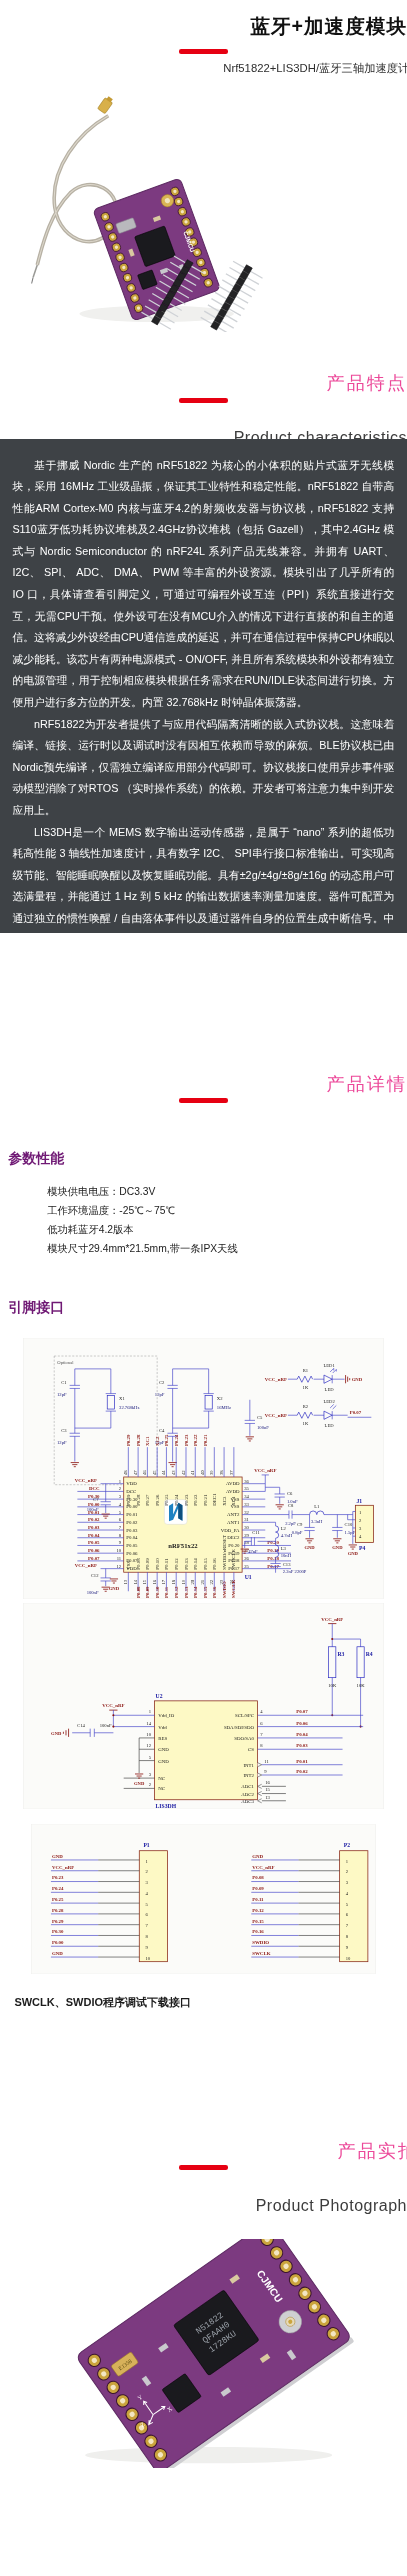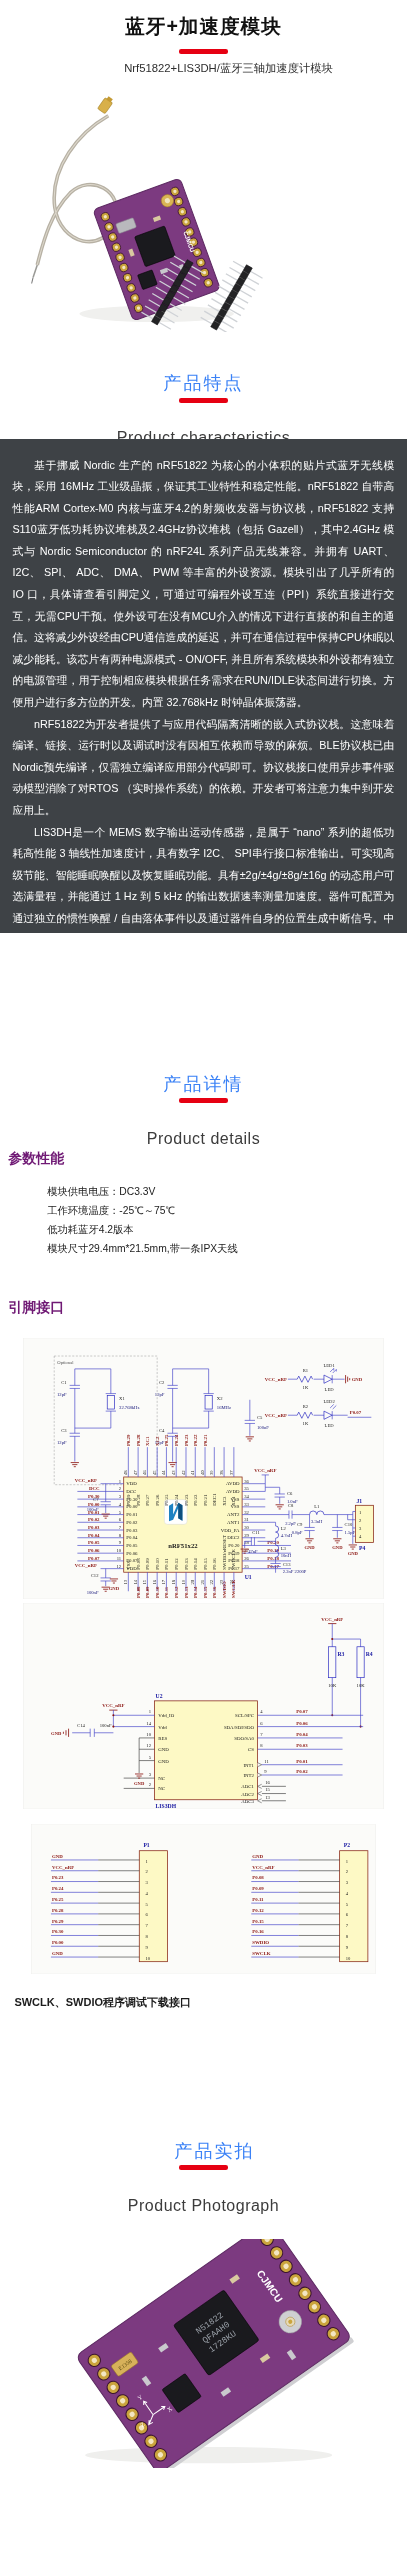--- a/index.html
+++ b/index.html
@@ -1,20 +1,20 @@
 <!DOCTYPE html>
 <html style="font-size:8.2px"><head>
 <meta charset="utf-8">
 <style>
   html,body{margin:0;padding:0;background:#ffffff;}
   .page{position:relative;width:407px;height:3349px;background:#fff;overflow:hidden;
         font-family:"Liberation Sans",sans-serif;}
   .abs{position:absolute;}
-  .ctr{width:407px;text-align:center;}
-  .h-cn{font-size:18px;color:#3b82f6;letter-spacing:2.1px;font-family:Liberation Mono, monospace;}
+  .ctr{width:407px;text-align:right;}
+  .h-cn{font-size:18px;color:#ec4899;letter-spacing:2.1px;font-family:Liberation Mono, monospace;}
   .h-en{font-size:16px;color:#3c3c3c;letter-spacing:0.5px;margin-top:24px;}
   .title{font-size:19.6px;font-weight:bold;color:#111;letter-spacing:1px;}
   .subtitle{font-size:11.3px;color:#2e2e2e;}
   .redbar{width:49px;height:4.6px;border-radius:2.1px;}
   .darkblock{left:0;width:382px;padding:15.5px 12.4px 0 12.4px;color:#fff;
              font-size:10.8px;line-height:21.6px;text-align:justify;}
   .darkblock p{margin:0;text-indent:2em;}
   .spec-h{font-size:14px;font-weight:bold;color:#701a75;}
   .spec-list{font-size:10.3px;line-height:19px;color:#1c1c1c;}
   .note{font-size:11px;color:#1c1c1c;font-weight:bold;}
@@ -160,21 +160,20 @@
   <div class="abs ctr h-en" style="top:405px;">Product characteristics</div>
 
   <div class="abs darkblock" style="top:439px;height:478px;background:#3e4246;">
     <p>基于挪威 Nordic 生产的 nRF51822 为核心的小体积的贴片式蓝牙无线模块，采用 16MHz 工业级晶振，保证其工业特性和稳定性能。nRF51822 自带高性能ARM Cortex-M0 内核与蓝牙4.2的射频收发器与协议栈，nRF51822 支持 S110蓝牙低功耗协议堆栈及2.4GHz协议堆栈（包括 Gazell），其中2.4GHz 模式与 Nordic Semiconductor 的 nRF24L 系列产品无线兼容。并拥有 UART、I2C、 SPI、 ADC、 DMA、 PWM 等丰富的外设资源。模块引出了几乎所有的IO 口，具体请查看引脚定义，可通过可编程外设互连（PPI）系统直接进行交互，无需CPU干预。使外设可在没有MCU介入的情况下进行直接的和自主的通信。这将减少外设经由CPU通信造成的延迟，并可在通信过程中保持CPU休眠以减少能耗。该芯片有两种电源模式 - ON/OFF, 并且所有系统模块和外设都有独立的电源管理，用于控制相应模块根据任务需求在RUN/IDLE状态间进行切换。方便用户进行多方位的开发。内置 32.768kHz 时钟晶体振荡器。</p>
     <p>nRF51822为开发者提供了与应用代码隔离清晰的嵌入式协议栈。这意味着编译、链接、运行时以及调试时没有因相互依赖而导致的麻烦。BLE协议栈已由Nordic预先编译，仅需独立编译应用部分代码即可。协议栈接口使用异步事件驱动模型消除了对RTOS （实时操作系统）的依赖。开发者可将注意力集中到开发应用上。</p>
     <p>LIS3DH是一个 MEMS 数字输出运动传感器，是属于 “nano” 系列的超低功耗高性能 3 轴线性加速度计，具有数字 I2C、 SPI串行接口标准输出。可实现高级节能、智能睡眠唤醒以及恢复睡眠功能。具有±2g/±4g/±8g/±16g 的动态用户可选满量程，并能通过 1 Hz 到 5 kHz 的输出数据速率测量加速度。器件可配置为通过独立的惯性唤醒 / 自由落体事件以及通过器件自身的位置生成中断信号。中断发生器的阈值和时序可由终端用户动态设定。也可通过可自动编程的睡眠唤醒和恢复睡眠功能提高节能效率。LIS3DH 集成了 32 级先进先出 16位(FIFO) 缓冲区供用户存储数据，从而可减少主机处理器的干预。</p>
   </div>
 
   <div class="abs ctr h-cn" style="top:1072px;">产品详情</div>
   <div class="abs redbar" style="top:1098px;left:179px;background:#e60012;"></div>
-  <div class="abs ctr h-en" style="top:1106px;">Product details</div>
 
   <div class="abs spec-h" style="top:1150px;left:8.2px;">参数性能</div>
   <div class="abs spec-list" style="top:1182px;left:8.2px;margin-left:39px;">
     <div>模块供电电压：DC3.3V</div>
     <div>工作环境温度：-25℃～75℃</div>
     <div>低功耗蓝牙4.2版本</div>
     <div>模块尺寸29.4mm*21.5mm,带一条IPX天线</div>
   </div>
   <div class="abs spec-h" style="top:1299px;left:8.2px;">引脚接口</div>
 

